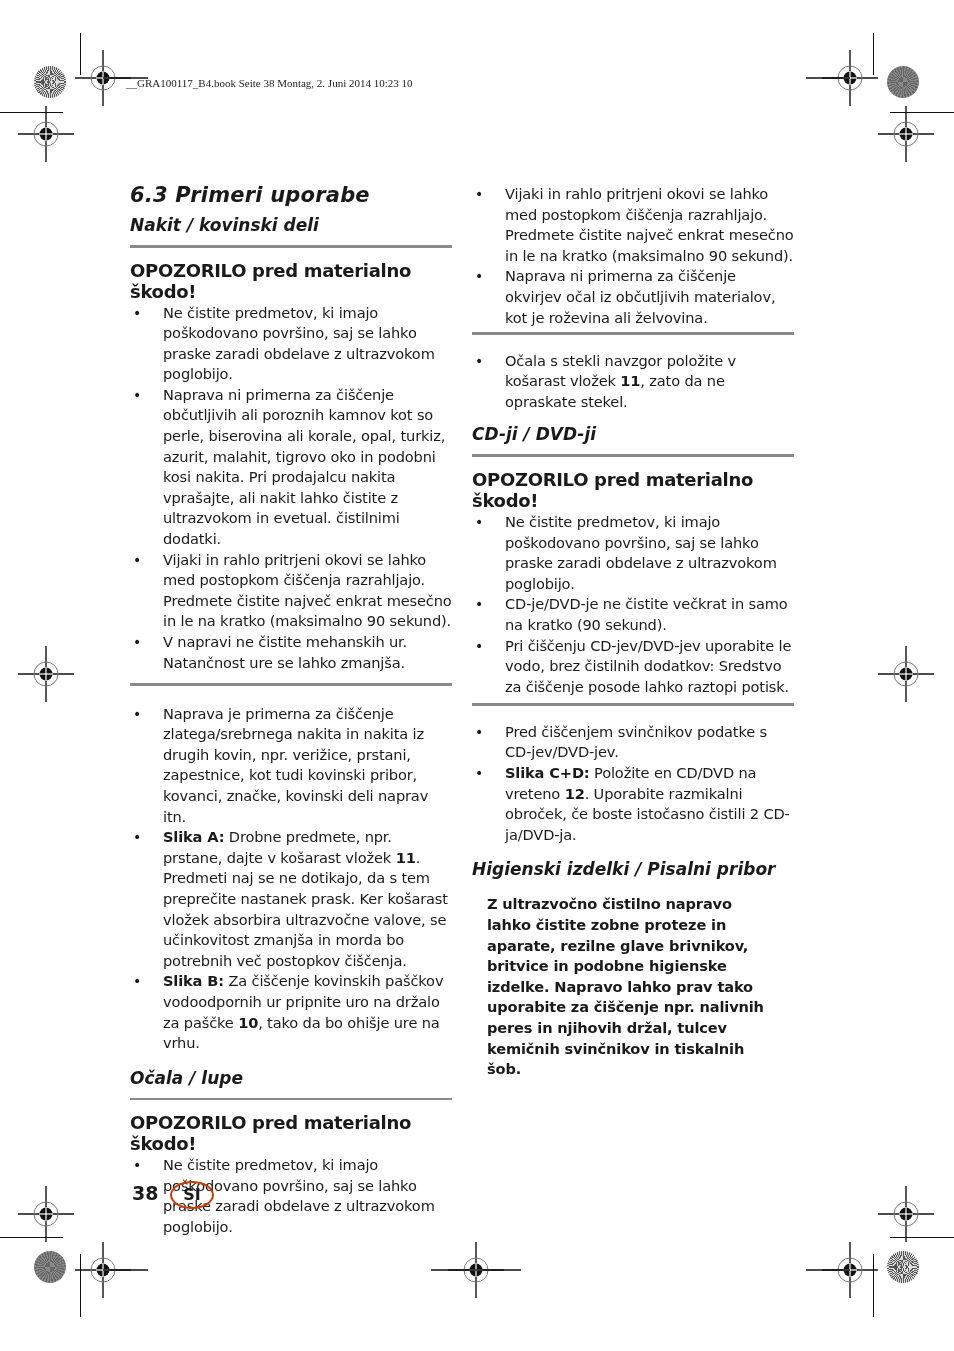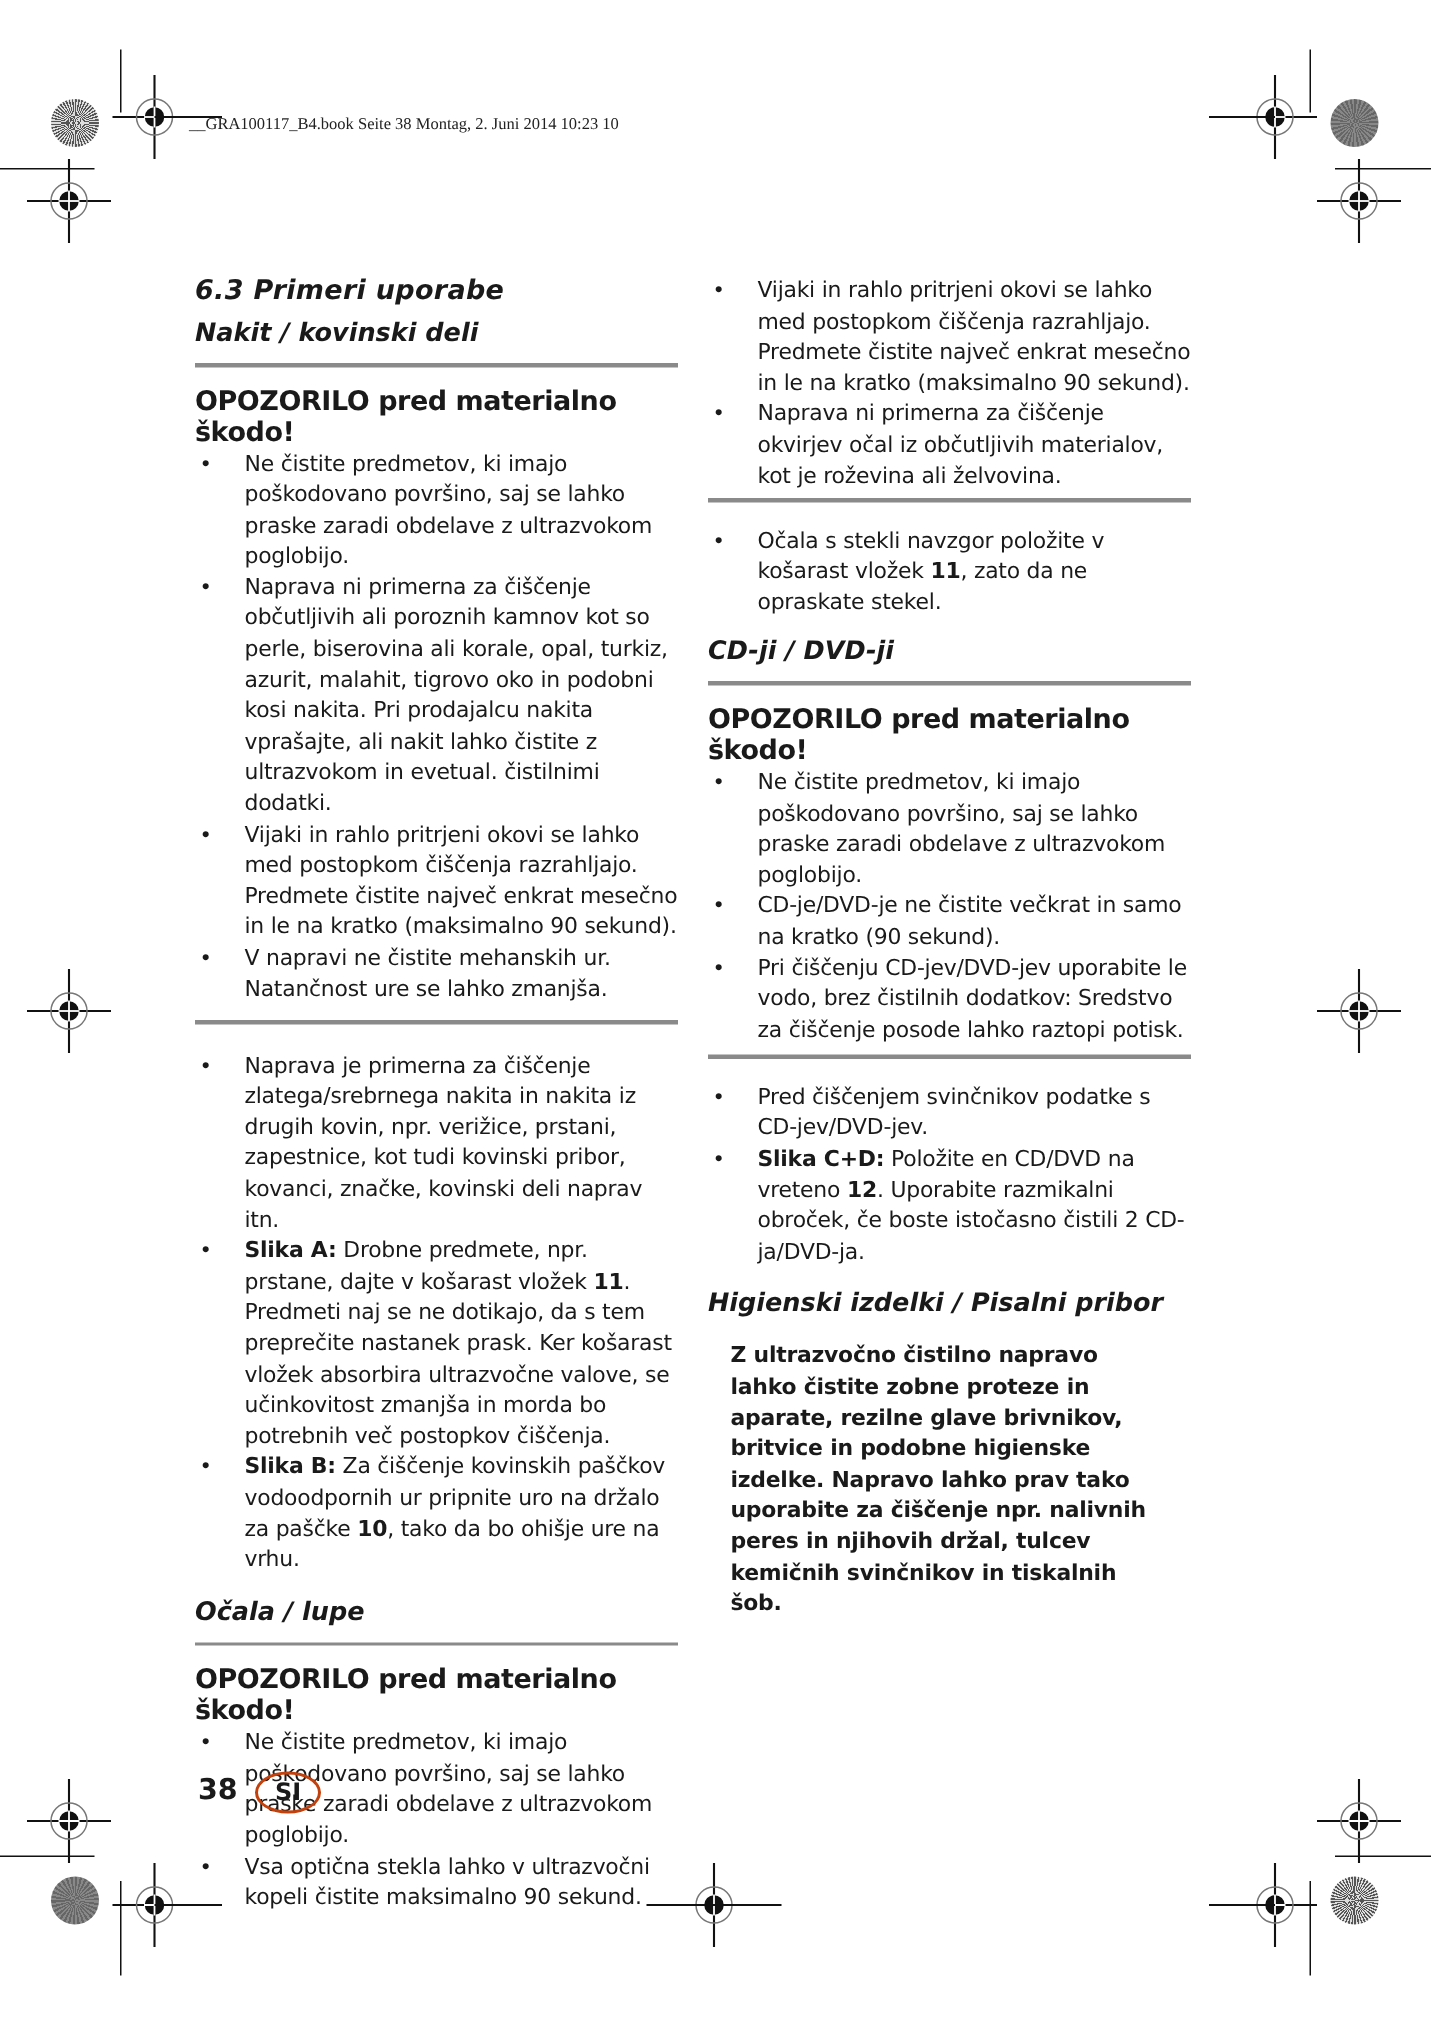--- a/index.html
+++ b/index.html
@@ -9,21 +9,21 @@
   .hline { position: absolute; height: 1.4px; background: #111; }
   .vline { position: absolute; width: 1.4px; background: #111; }
   .rosette { position: absolute; width: 32px; height: 32px; border-radius: 50%; }
   .rosette.light { background: repeating-conic-gradient(#555 0deg 4deg, #ddd 4deg 8deg); }
   .rosette.dark { background: repeating-conic-gradient(#666 0deg 6deg, #888 6deg 12deg); }
   .slug { position: absolute; left: 126px; top: 77px; font-family: "Liberation Serif", serif;
           font-size: 11px; color: #222; }
   .col { position: absolute; width: 322px; }
   .col-left { left: 130px; top: 183px; }
   .col-right { left: 472px; top: 184px; }
-  h2.section { margin: 0 0 8px 0; font-size: 18px; font-weight: bold; font-style: italic;
+  h2.section { margin: 0 0 8px 0; font-size: 21px; font-weight: bold; font-style: italic;
                font-family: "DejaVu Sans", sans-serif; letter-spacing: 0.2px; }
   h3.sub { margin: 0; font-size: 17px; font-weight: bold; font-style: italic;
            font-family: "DejaVu Sans", sans-serif; }
   .rule { height: 2.5px; background: #8a8a8a; margin: 10px 0 12px 0; }
   .warn { font-weight: bold; font-size: 18px; margin: 0 0 1px 0; letter-spacing: -0.3px; }
   ul.bul { list-style: none; margin: 0; padding: 0; }
   ul.bul li { position: relative; padding-left: 33px; font-size: 14.6px; line-height: 20.6px;
               letter-spacing: -0.15px; }
   ul.bul li::before { content: "•"; position: absolute; left: 3px; top: 0; font-size: 14px; }
   .para { font-size: 14.6px; line-height: 20.6px; letter-spacing: -0.15px; margin: 15px; font-weight: bold; }
@@ -96,21 +96,20 @@
     <li>Naprava je primerna za čiščenje zlatega/srebrnega nakita in nakita iz drugih kovin, npr. verižice, prstani, zapestnice, kot tudi kovinski pribor, kovanci, značke, kovinski deli naprav itn.</li>
     <li><b>Slika A:</b><span> Drobne predmete, npr. prstane, dajte v košarast vložek </span><b>11</b><span>. Predmeti naj se ne dotikajo, da s tem preprečite nastanek prask. Ker košarast vložek absorbira ultrazvočne valove, se učinkovitost zmanjša in morda bo potrebnih več postopkov čiščenja.</span></li>
     <li><b>Slika B:</b><span> Za čiščenje kovinskih paščkov vodoodpornih ur pripnite uro na držalo za paščke </span><b>10</b><span>, tako da bo ohišje ure na vrhu.</span></li>
   </ul>
   <div style="height:14px;"></div>
   <h3 class="sub">Očala / lupe</h3>
   <div class="rule"></div>
   <p class="warn">OPOZORILO pred materialno škodo!</p>
   <ul class="bul">
     <li>Ne čistite predmetov, ki imajo poškodovano površino, saj se lahko praske zaradi obdelave z ultrazvokom poglobijo.</li>
-    <li>Vsa optična stekla lahko v ultrazvočni kopeli čistite maksimalno 90 sekund.</li>
   </ul>
 </div>
 
 <div class="col col-right">
   <ul class="bul">
     <li>Vijaki in rahlo pritrjeni okovi se lahko med postopkom čiščenja razrahljajo. Predmete čistite največ enkrat mesečno in le na kratko (maksimalno 90 sekund).</li>
     <li>Naprava ni primerna za čiščenje okvirjev očal iz občutljivih materialov, kot je roževina ali želvovina.</li>
   </ul>
   <div class="rule" style="margin-top:4px;margin-bottom:16px;"></div>
   <ul class="bul">

